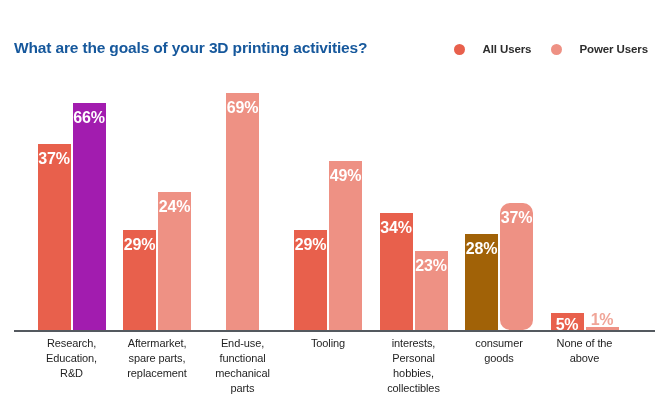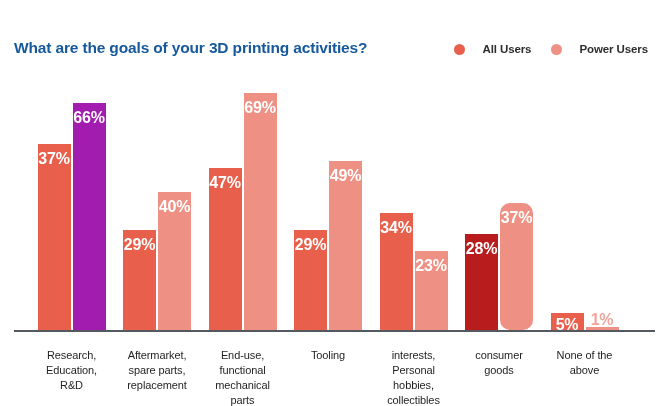--- a/index.html
+++ b/index.html
@@ -123,21 +123,21 @@
   
   .xaxis {
     position: absolute;
     left: 0;
     top: 336px;
     width: 670px;
     height: 70px;
   }
   .xlabel {
     position: absolute;
-    top: 12px;
+    top: 0;
     text-align: center;
     font-size: 11px;
     line-height: 15px;
     color: #1f1f1f;
     letter-spacing: -0.1px;
   }
 </style>
 </head>
 <body>
 
@@ -166,27 +166,24 @@
           </div>
           <div class="bar bar-power" style="height: 227px; background: #a21caf;">
             <span class="bar-value">66%</span>
           </div>
         </div>
         <div class="group" style="left: 123px; width: 68px;">
           <div class="bar bar-all" style="height: 100px; background: rgb(232, 96, 76);">
             <span class="bar-value">29%</span>
           </div>
           <div class="bar bar-power" style="height: 138px; background: rgb(238, 145, 132);">
-            <span class="bar-value">40%</span>
+            <span class="bar-value">24%</span>
           </div>
         </div>
         <div class="group" style="left: 208.5px; width: 68px;">
-          <div class="bar bar-all" style="height: 162px; background: rgb(232, 96, 76);">
-            <span class="bar-value">47%</span>
-          </div>
           <div class="bar bar-power" style="height: 237px; background: rgb(238, 145, 132);">
             <span class="bar-value">69%</span>
           </div>
         </div>
         <div class="group" style="left: 294px; width: 68px;">
           <div class="bar bar-all" style="height: 100px; background: rgb(232, 96, 76);">
             <span class="bar-value">29%</span>
           </div>
           <div class="bar bar-power" style="height: 169px; background: rgb(238, 145, 132);">
             <span class="bar-value">49%</span>
@@ -194,21 +191,21 @@
         </div>
         <div class="group" style="left: 379.5px; width: 68px;">
           <div class="bar bar-all" style="height: 117px; background: rgb(232, 96, 76);">
             <span class="bar-value">34%</span>
           </div>
           <div class="bar bar-power" style="height: 79px; background: rgb(238, 145, 132);">
             <span class="bar-value">23%</span>
           </div>
         </div>
         <div class="group" style="left: 465px; width: 68px;">
-          <div class="bar bar-all" style="height: 96px; background: #b91c1c;">
+          <div class="bar bar-all" style="height: 96px; background: #a16207;">
             <span class="bar-value">28%</span>
           </div>
           <div class="bar bar-power" style="height: 127px; background: rgb(238, 145, 132); border-radius: 10px;">
             <span class="bar-value">37%</span>
           </div>
         </div>
         <div class="group" style="left: 550.5px; width: 68px;">
           <div class="bar bar-all" style="height: 17px; background: rgb(232, 96, 76);">
             <span class="bar-value" style="top: 4px;">5%</span>
           </div>

